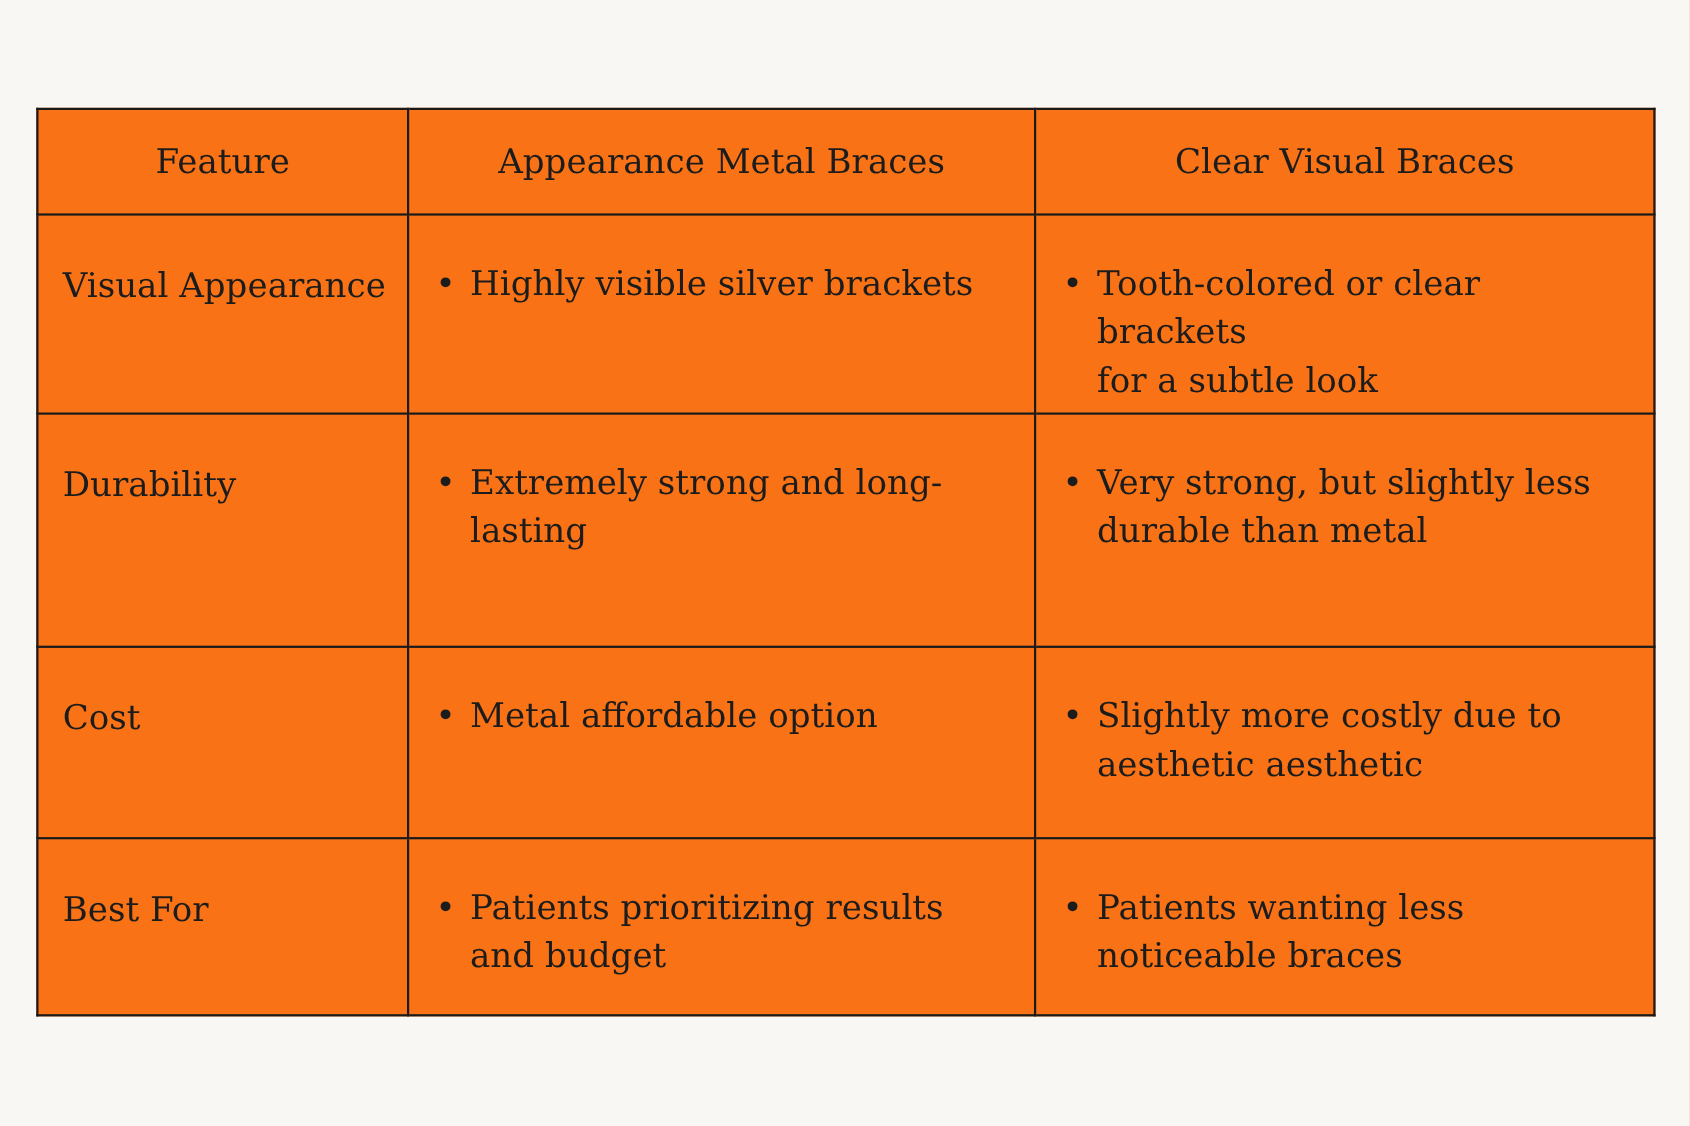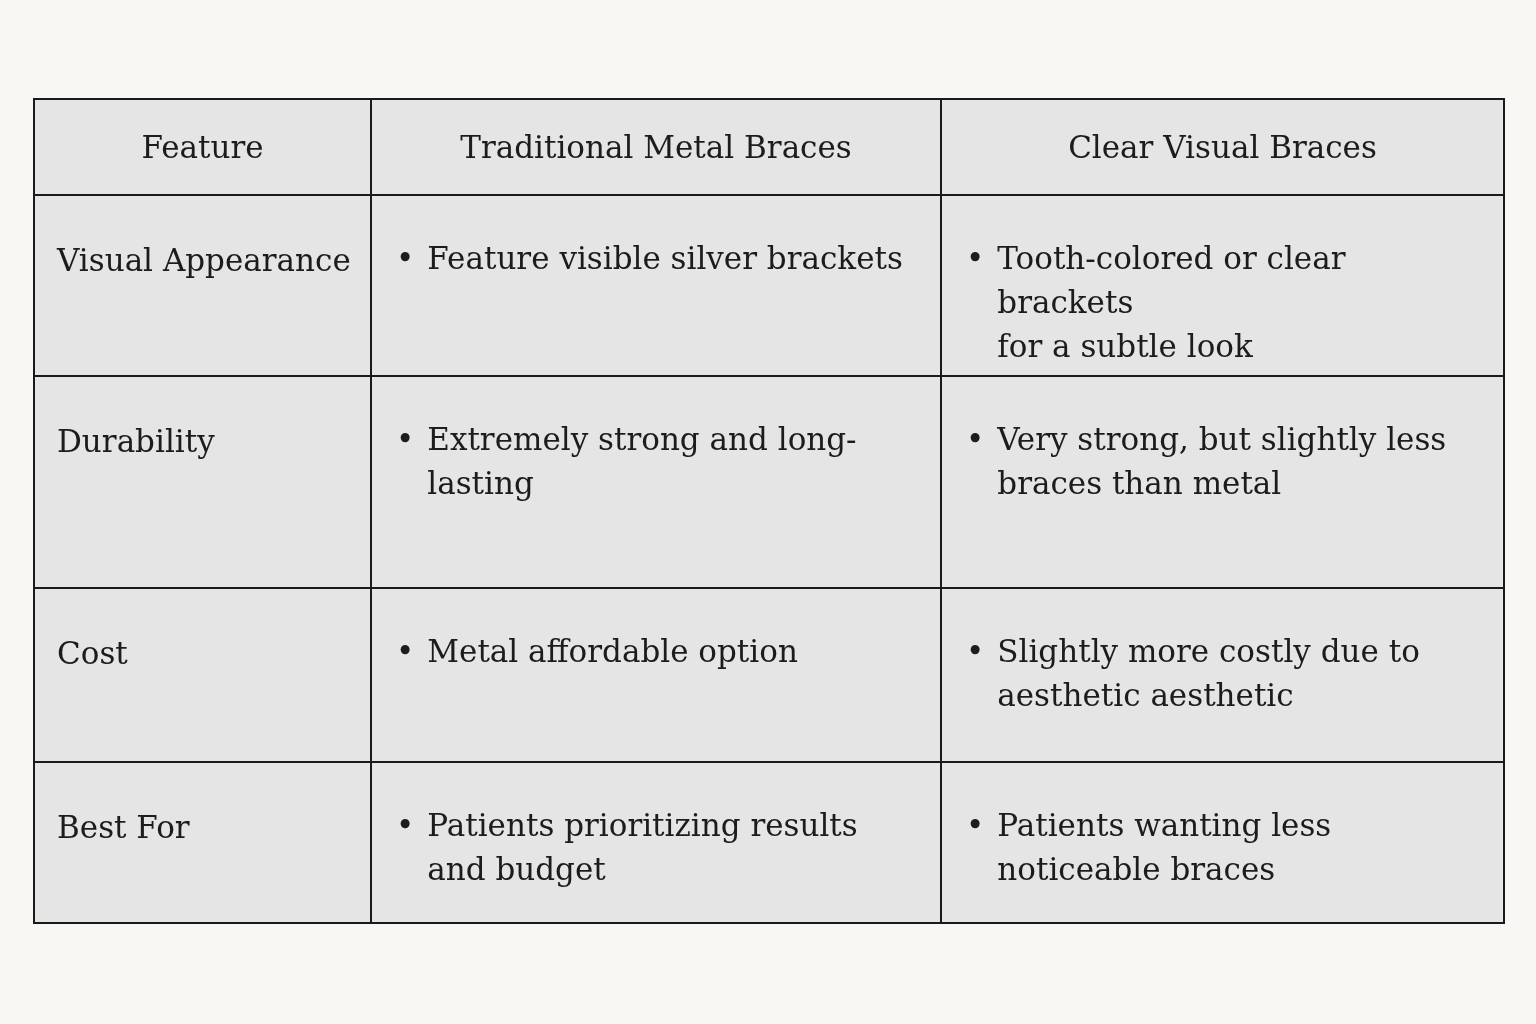--- a/index.html
+++ b/index.html
@@ -13,21 +13,21 @@
     color: #1c1c1c;
   }
   .comparison-table {
     position: absolute;
     left: 33px;
     top: 98px;
     width: 1470px;
     height: 826px;
     border-collapse: collapse;
     table-layout: fixed;
-    background: #e5e5e5;
+    background: #f97316;
   }
   .comparison-table col.c1 { width: 337px; }
   .comparison-table col.c2 { width: 570px; }
   .comparison-table col.c3 { width: 563px; }
   .comparison-table th,
   .comparison-table td {
     border: 2px solid #1a1a1a;
     font-weight: normal;
     font-size: 31px;
     line-height: 1.42;
@@ -68,32 +68,32 @@
 
 <table class="comparison-table">
   <colgroup>
     <col class="c1">
       <col class="c2">
       <col class="c3">
   </colgroup>
   <tbody>
       <tr class="header-row">
     <th>Feature</th>
-    <th>Traditional Metal Braces</th>
+    <th>Appearance Metal Braces</th>
     <th>Clear Visual Braces</th>
   </tr>
 
   <tr class="row-1">
     <td>
       <span class="cell-text">Visual Appearance</span>
     </td>
     <td class="bullet-cell">
       <div class="bullet-line">
         <span class="bullet-glyph">•</span>
-        <span class="cell-text">Feature visible silver brackets</span>
+        <span class="cell-text">Highly visible silver brackets</span>
       </div>
     </td>
     <td class="bullet-cell">
       <div class="bullet-line">
         <span class="bullet-glyph">•</span>
         <span class="cell-text">Tooth-colored or clear brackets
 for a subtle look</span>
       </div>
     </td>
   </tr>
@@ -105,21 +105,21 @@
     <td class="bullet-cell">
       <div class="bullet-line">
         <span class="bullet-glyph">•</span>
         <span class="cell-text">Extremely strong and long-lasting</span>
       </div>
     </td>
     <td class="bullet-cell">
       <div class="bullet-line">
         <span class="bullet-glyph">•</span>
         <span class="cell-text">Very strong, but slightly less
-braces than metal</span>
+durable than metal</span>
       </div>
     </td>
   </tr>
 
   <tr class="row-3">
     <td>
       <span class="cell-text">Cost</span>
     </td>
     <td class="bullet-cell">
       <div class="bullet-line">

